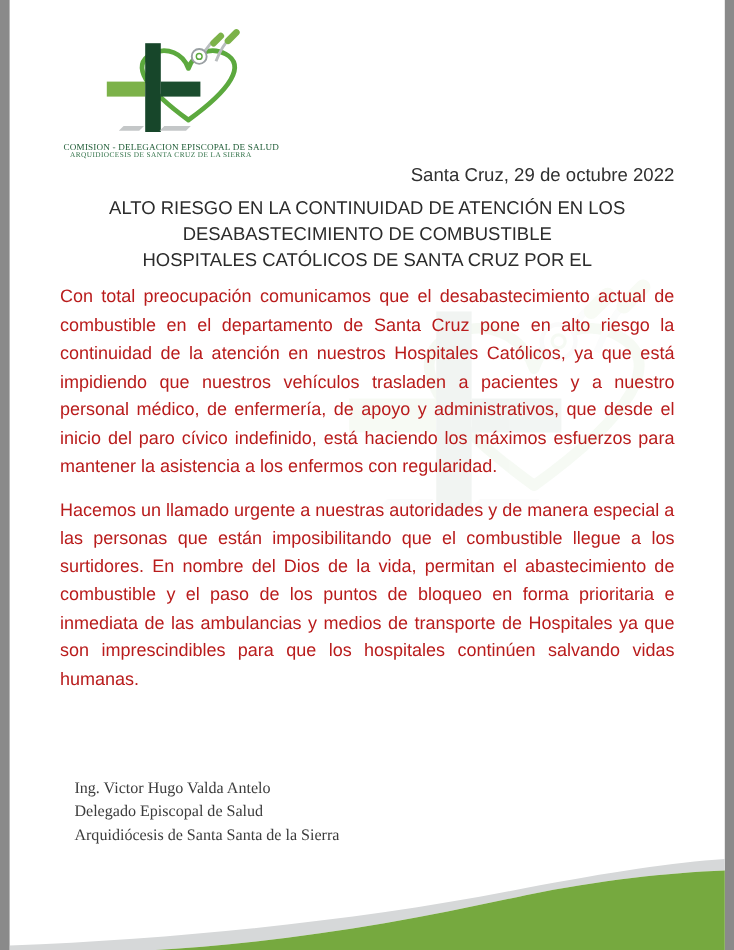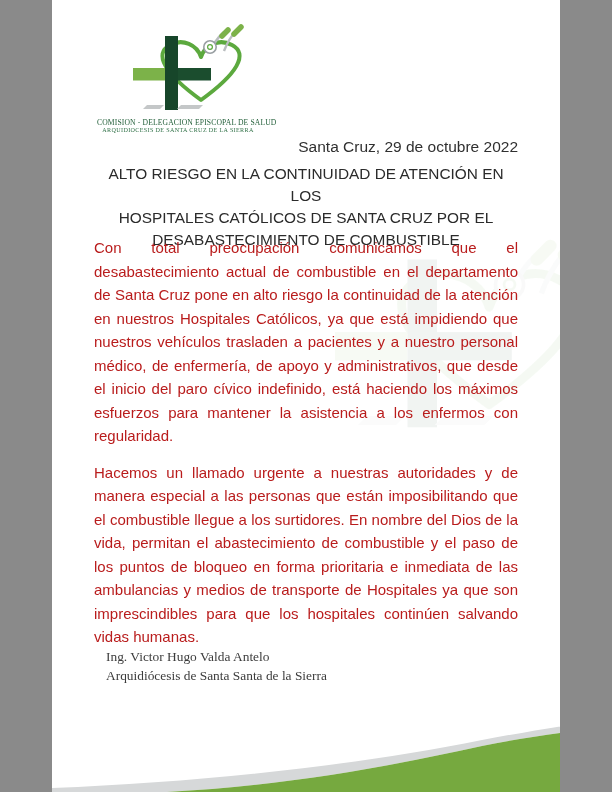--- a/index.html
+++ b/index.html
@@ -1,18 +1,18 @@
 <!DOCTYPE html>
 <html><head>
 <meta charset="utf-8">
 <style>
   html,body{margin:0;padding:0;background:#8a8a8a;}
   .page{
     position:relative;
-    width:508px;height:792px;
+    width:596px;height:792px;
     margin:0 auto;
     background:#ffffff;
     overflow:hidden;
     font-family:"Liberation Sans", sans-serif;
   }
   
   .logo-wrap{position:absolute;left:45px;top:12px;width:162px;text-align:center;}
   .logo-art{display:block;margin:0 auto;}
   .logo-caption1{
     margin-top:2px;
@@ -90,31 +90,32 @@
   <div class="watermark">
     <svg width="340" height="236" viewBox="0 0 150 104">
       <use href="#logoart"></use>
     </svg>
   </div>
 
   <div class="date-line">Santa Cruz, 29 de octubre 2022</div>
 
   <div class="doc-title">
     <div>ALTO RIESGO EN LA CONTINUIDAD DE ATENCIÓN EN LOS</div>
+    <div>DESABASTECIMIENTO DE COMBUSTIBLE</div>
     <div>HOSPITALES CATÓLICOS DE SANTA CRUZ POR EL</div>
-    <div>DESABASTECIMIENTO DE COMBUSTIBLE</div>
   </div>
 
   <div class="body-text">
     <p>Con total preocupación comunicamos que el desabastecimiento actual de combustible en el departamento de Santa Cruz pone en alto riesgo la continuidad de la atención en nuestros Hospitales Católicos, ya que está impidiendo que nuestros vehículos trasladen a pacientes y a nuestro personal médico, de enfermería, de apoyo y administrativos, que desde el inicio del paro cívico indefinido, está haciendo los máximos esfuerzos para mantener la asistencia a los enfermos con regularidad.</p>
     <p>Hacemos un llamado urgente a nuestras autoridades y de manera especial a las personas que están imposibilitando que el combustible llegue a los surtidores. En nombre del Dios de la vida, permitan el abastecimiento de combustible y el paso de los puntos de bloqueo en forma prioritaria e inmediata de las ambulancias y medios de transporte de Hospitales ya que son imprescindibles para que los hospitales continúen salvando vidas humanas.</p>
   </div>
 
   <div class="signature">
     <div>Ing. Victor Hugo Valda Antelo</div>
+    <div>Delegado Episcopal de Salud</div>
     <div>Arquidiócesis de Santa Santa de la Sierra</div>
   </div>
 
   <svg class="wave" viewBox="0 0 612 100" preserveAspectRatio="none">
     <path d="M0,96 C150,90 300,74 430,48 C510,33 565,25 612,23 L612,33 C560,34 500,40 430,54 C330,76 230,94 115,100 L0,100 Z" fill="#d6d8d9"></path>
     <path d="M115,100 C230,94 330,76 430,54 C500,40 560,34 612,33 L612,100 Z" fill="#76a93f"></path>
   </svg>
 
 </div>
 

